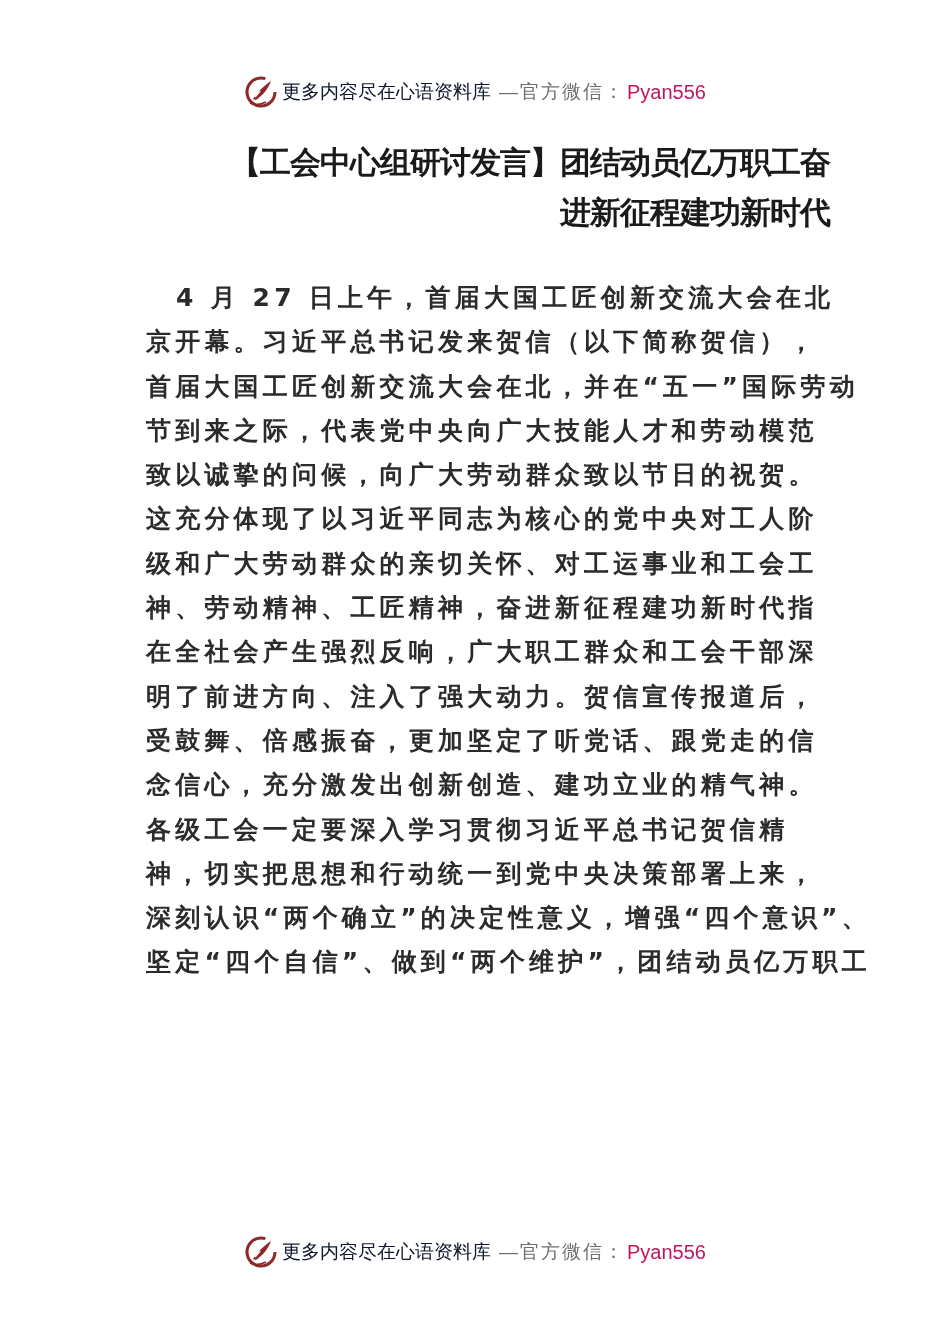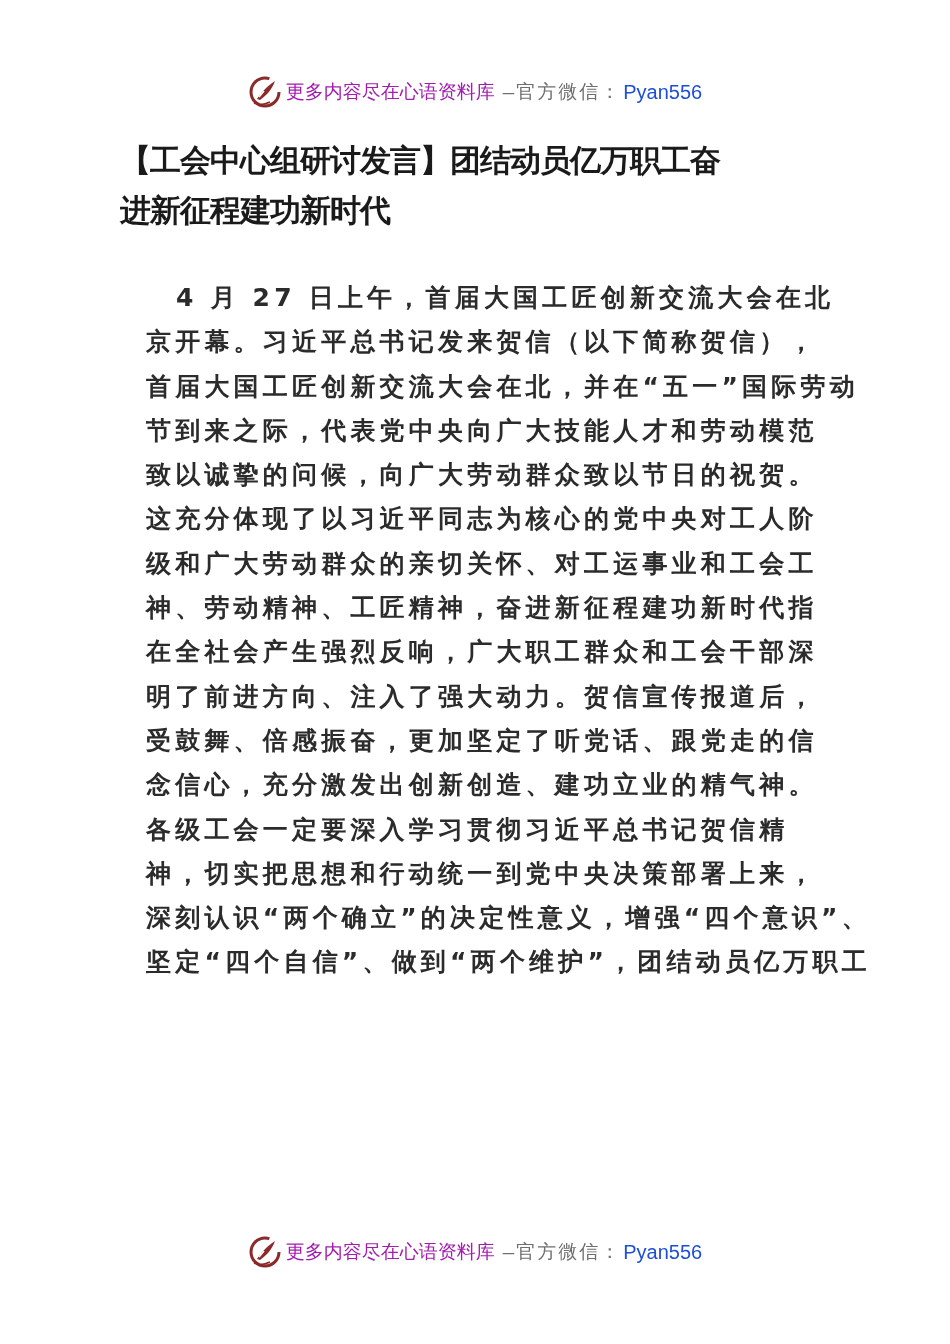--- a/index.html
+++ b/index.html
@@ -27,43 +27,43 @@
     .banner.bottom { top: 1232px; }
     .banner .logo {
       width: 34px;
       height: 34px;
       margin-right: 4px;
       display: inline-block;
     }
     .banner .text-red {
       font-family: "DejaVu Serif", "Liberation Serif", serif;
       font-size: 19px;
-      color: #a21caf;
+      color: #0f172a;
       letter-spacing: 0px;
     }
     .banner .text-gray {
-      font-family: Liberation Mono, monospace;
+      font-family: Liberation Sans, sans-serif;
       font-size: 19px;
       color: #6e6e6e;
       letter-spacing: 2px;
       margin-left: 8px;
     }
     .banner .text-id {
       font-family: "Liberation Sans", sans-serif;
       font-size: 20px;
-      color: #1d4ed8;
+      color: #be185d;
       margin-left: 2px;
     }
     .title {
       position: absolute;
       top: 138px;
       left: 120px;
       width: 710px;
-      text-align: left;
-      font-family: Liberation Mono, monospace;
+      text-align: right;
+      font-family: Liberation Sans, sans-serif;
       font-weight: bold;
       font-size: 31px;
       line-height: 50px;
       color: #1a1a1a;
       letter-spacing: -1px;
     }
     .body-text {
       position: absolute;
       top: 276px;
       left: 146px;

